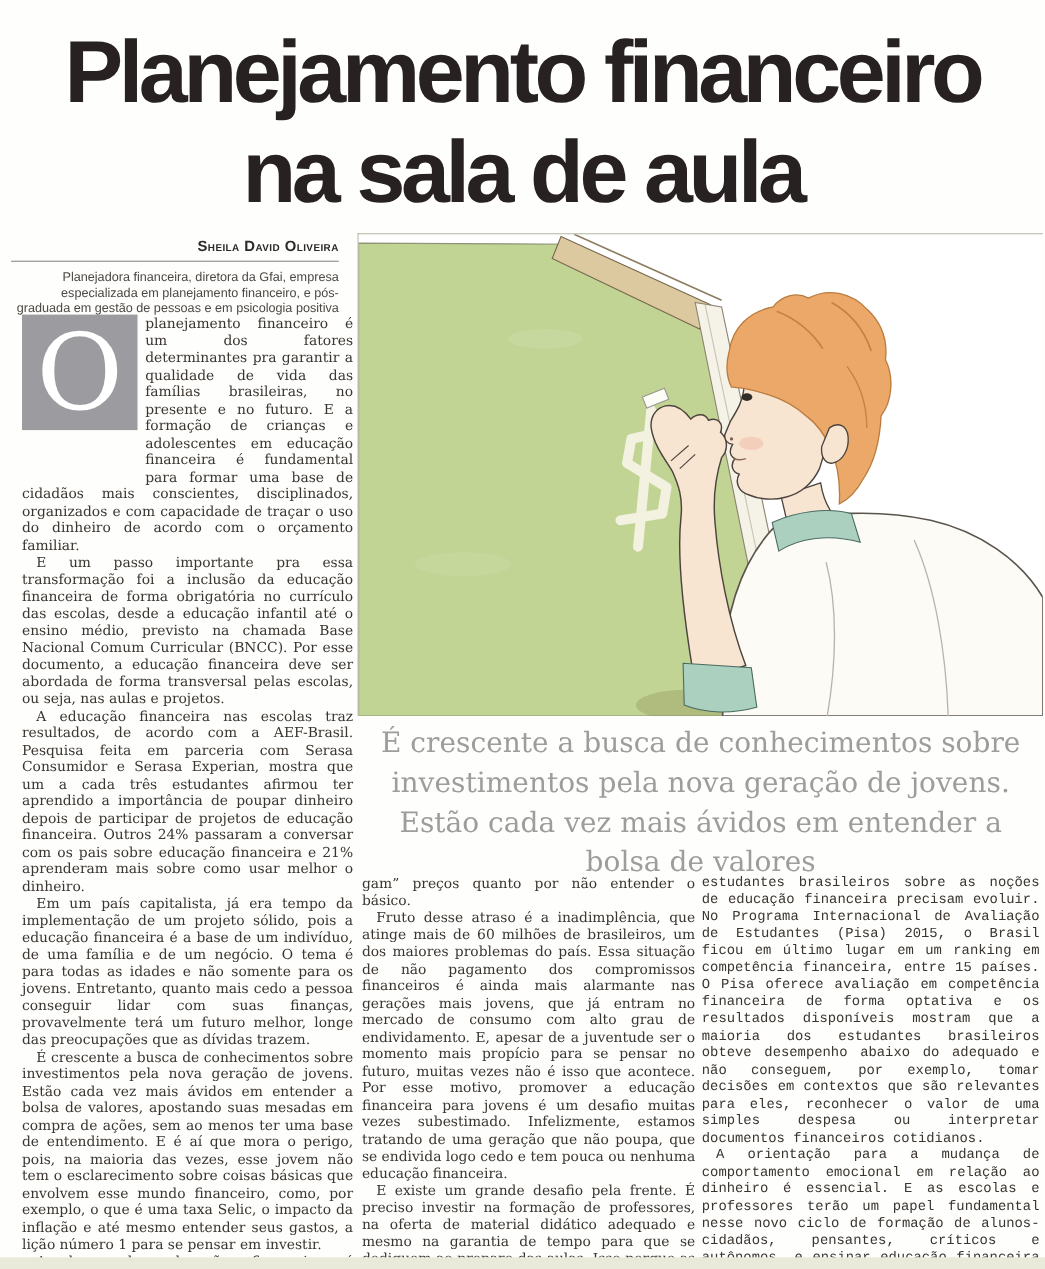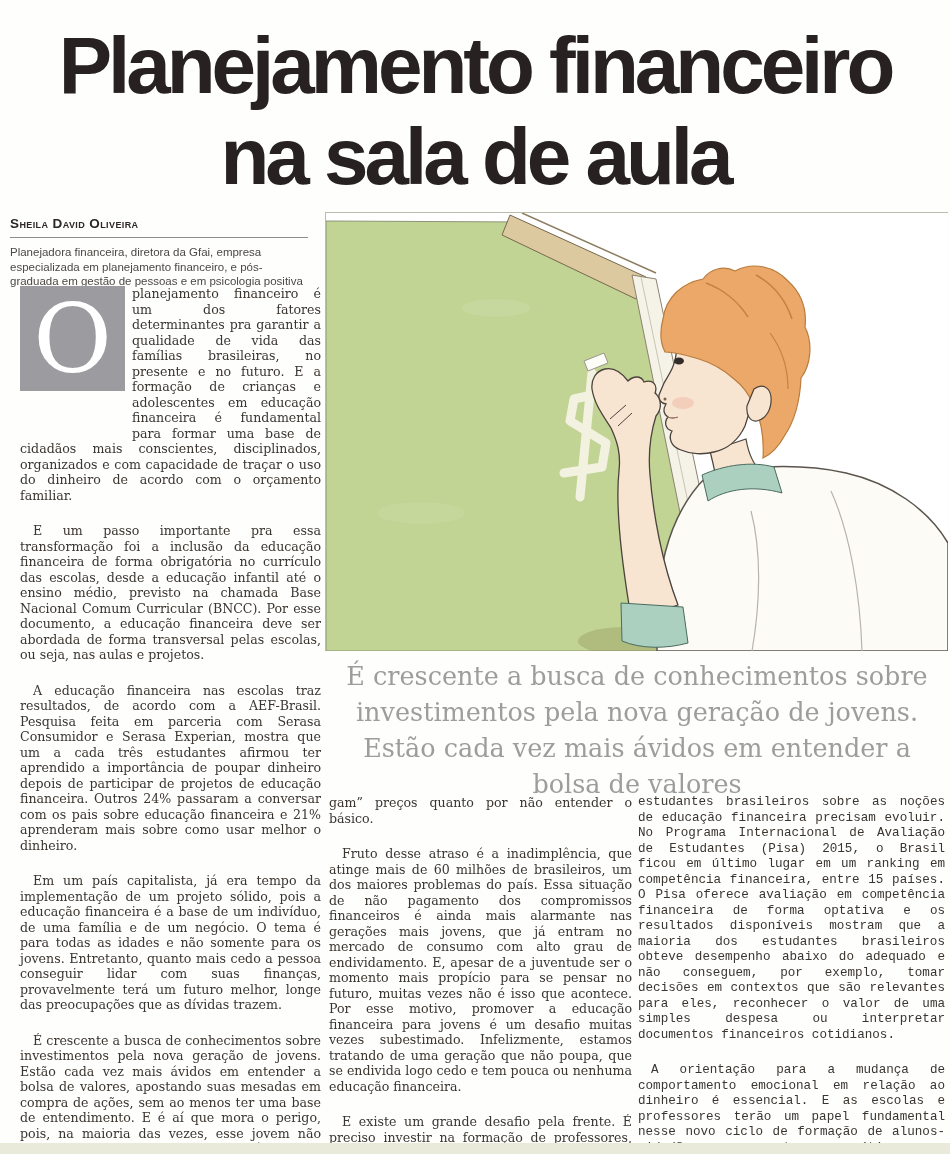--- a/index.html
+++ b/index.html
@@ -5,32 +5,32 @@
   html,body{margin:0;padding:0;background:#ffffff;}
   .page{position:relative;width:950px;height:1154px;background:#fefefd;overflow:hidden;
         font-family:"DejaVu Serif", serif;color:#39342f;}
 
   
   .headline{position:absolute;top:20px;left:0;width:950px;text-align:center;
     font-family:"Liberation Sans", sans-serif;font-weight:bold;color:#27212214;
     color:#272122;font-size:80px;line-height:91px;letter-spacing:-4px;}
 
   
-  .byline{position:absolute;left:10px;top:216px;width:298px;text-align:left;
+  .byline{position:absolute;left:10px;top:216px;width:298px;text-align:right;
     font-family:"Liberation Sans", sans-serif;}
   .byline .name{font-size:13.5px;font-weight:bold;letter-spacing:.4px;color:#2c2826;
     font-variant:small-caps;}
   .byline .rule{border:none;border-top:1.5px solid #8d8d8b;margin:6px 0 7px 0;}
   .byline .bio{font-size:11.5px;line-height:14.5px;color:#4c4843;}
 
   
   .col{position:absolute;font-size:12.6px;line-height:15.5px;text-align:justify;
     color:#3a352f;hyphens:auto;-webkit-hyphens:auto;}
   .col p{margin:0;}
-  .col p.ind{text-indent:13px;margin-top:20px;}
+  .col p.ind{text-indent:13px;}
   .col1{left:20px;top:286px;width:301px;}
   .col2{left:329px;top:795px;width:303px;}
   .col3{left:638px;top:795px;width:307px;font-family:Liberation Mono, monospace;}
 
   
   .cap-float{float:left;width:112px;height:155px;}
   .cap-box{width:105px;height:105px;background:#9b9ba0;display:flex;align-items:center;
     justify-content:center;}
   .cap-box span{color:#ffffff;font-family:"DejaVu Serif", serif;font-size:96px;line-height:96px;}
 

